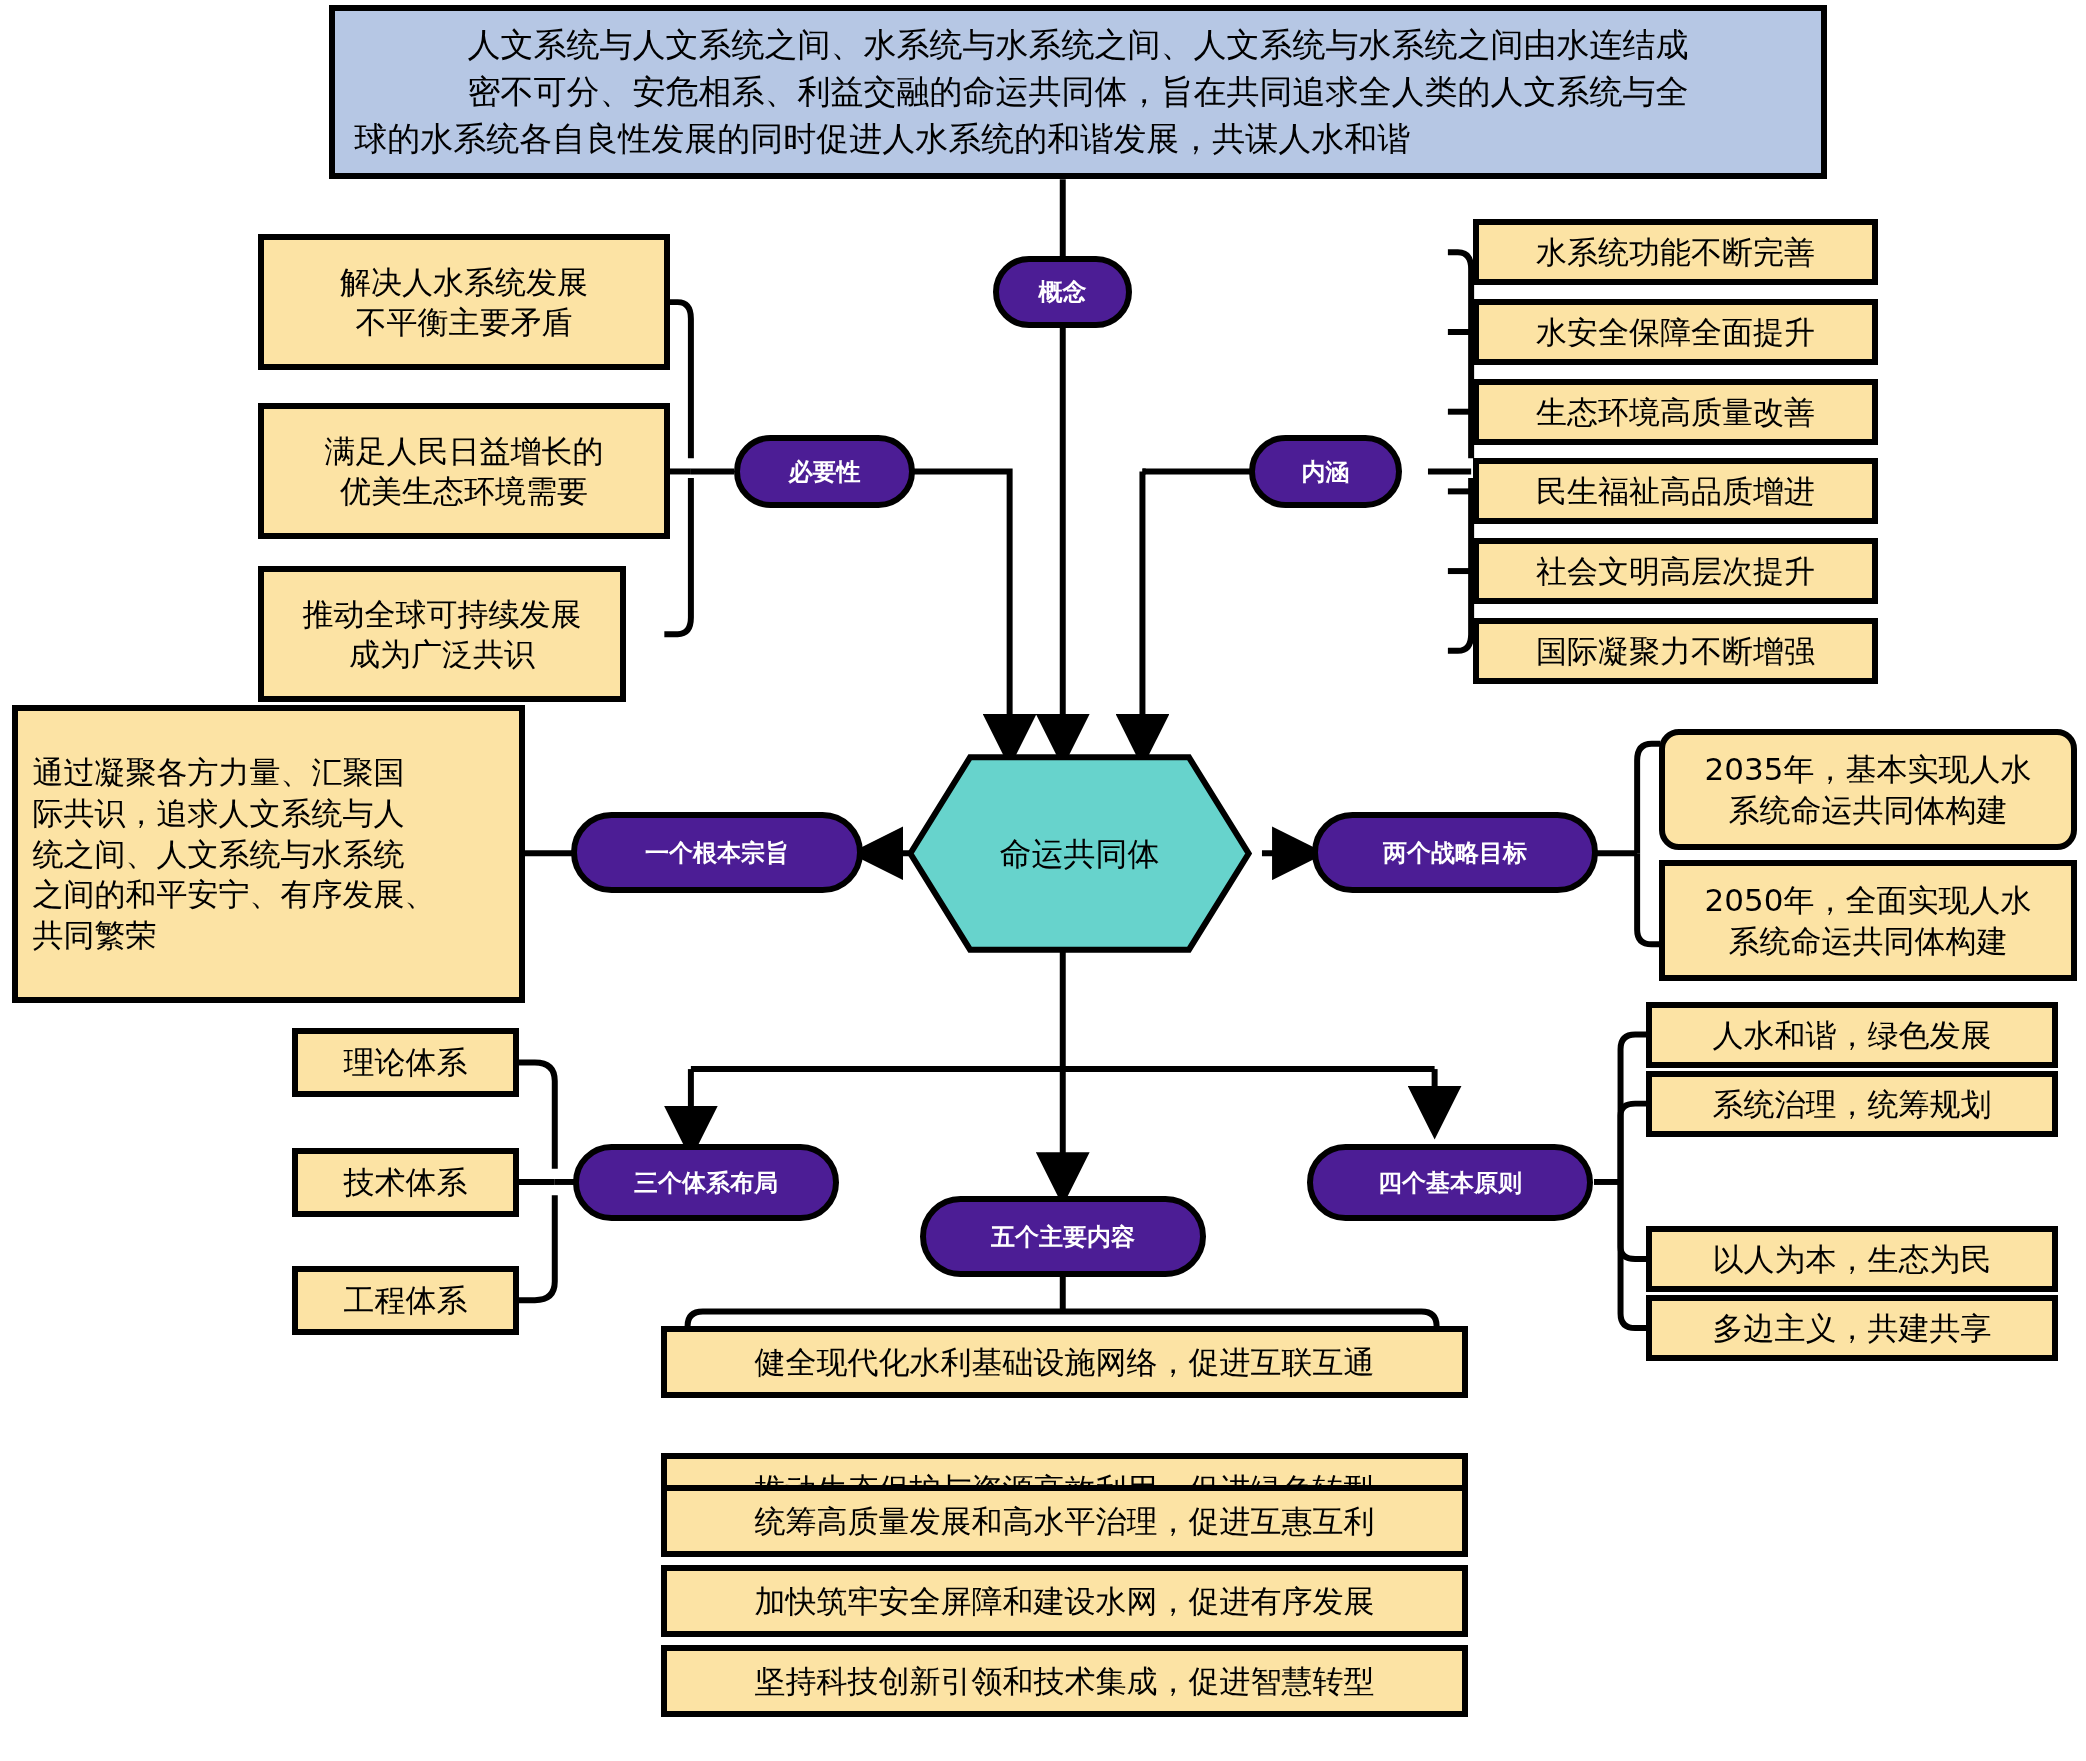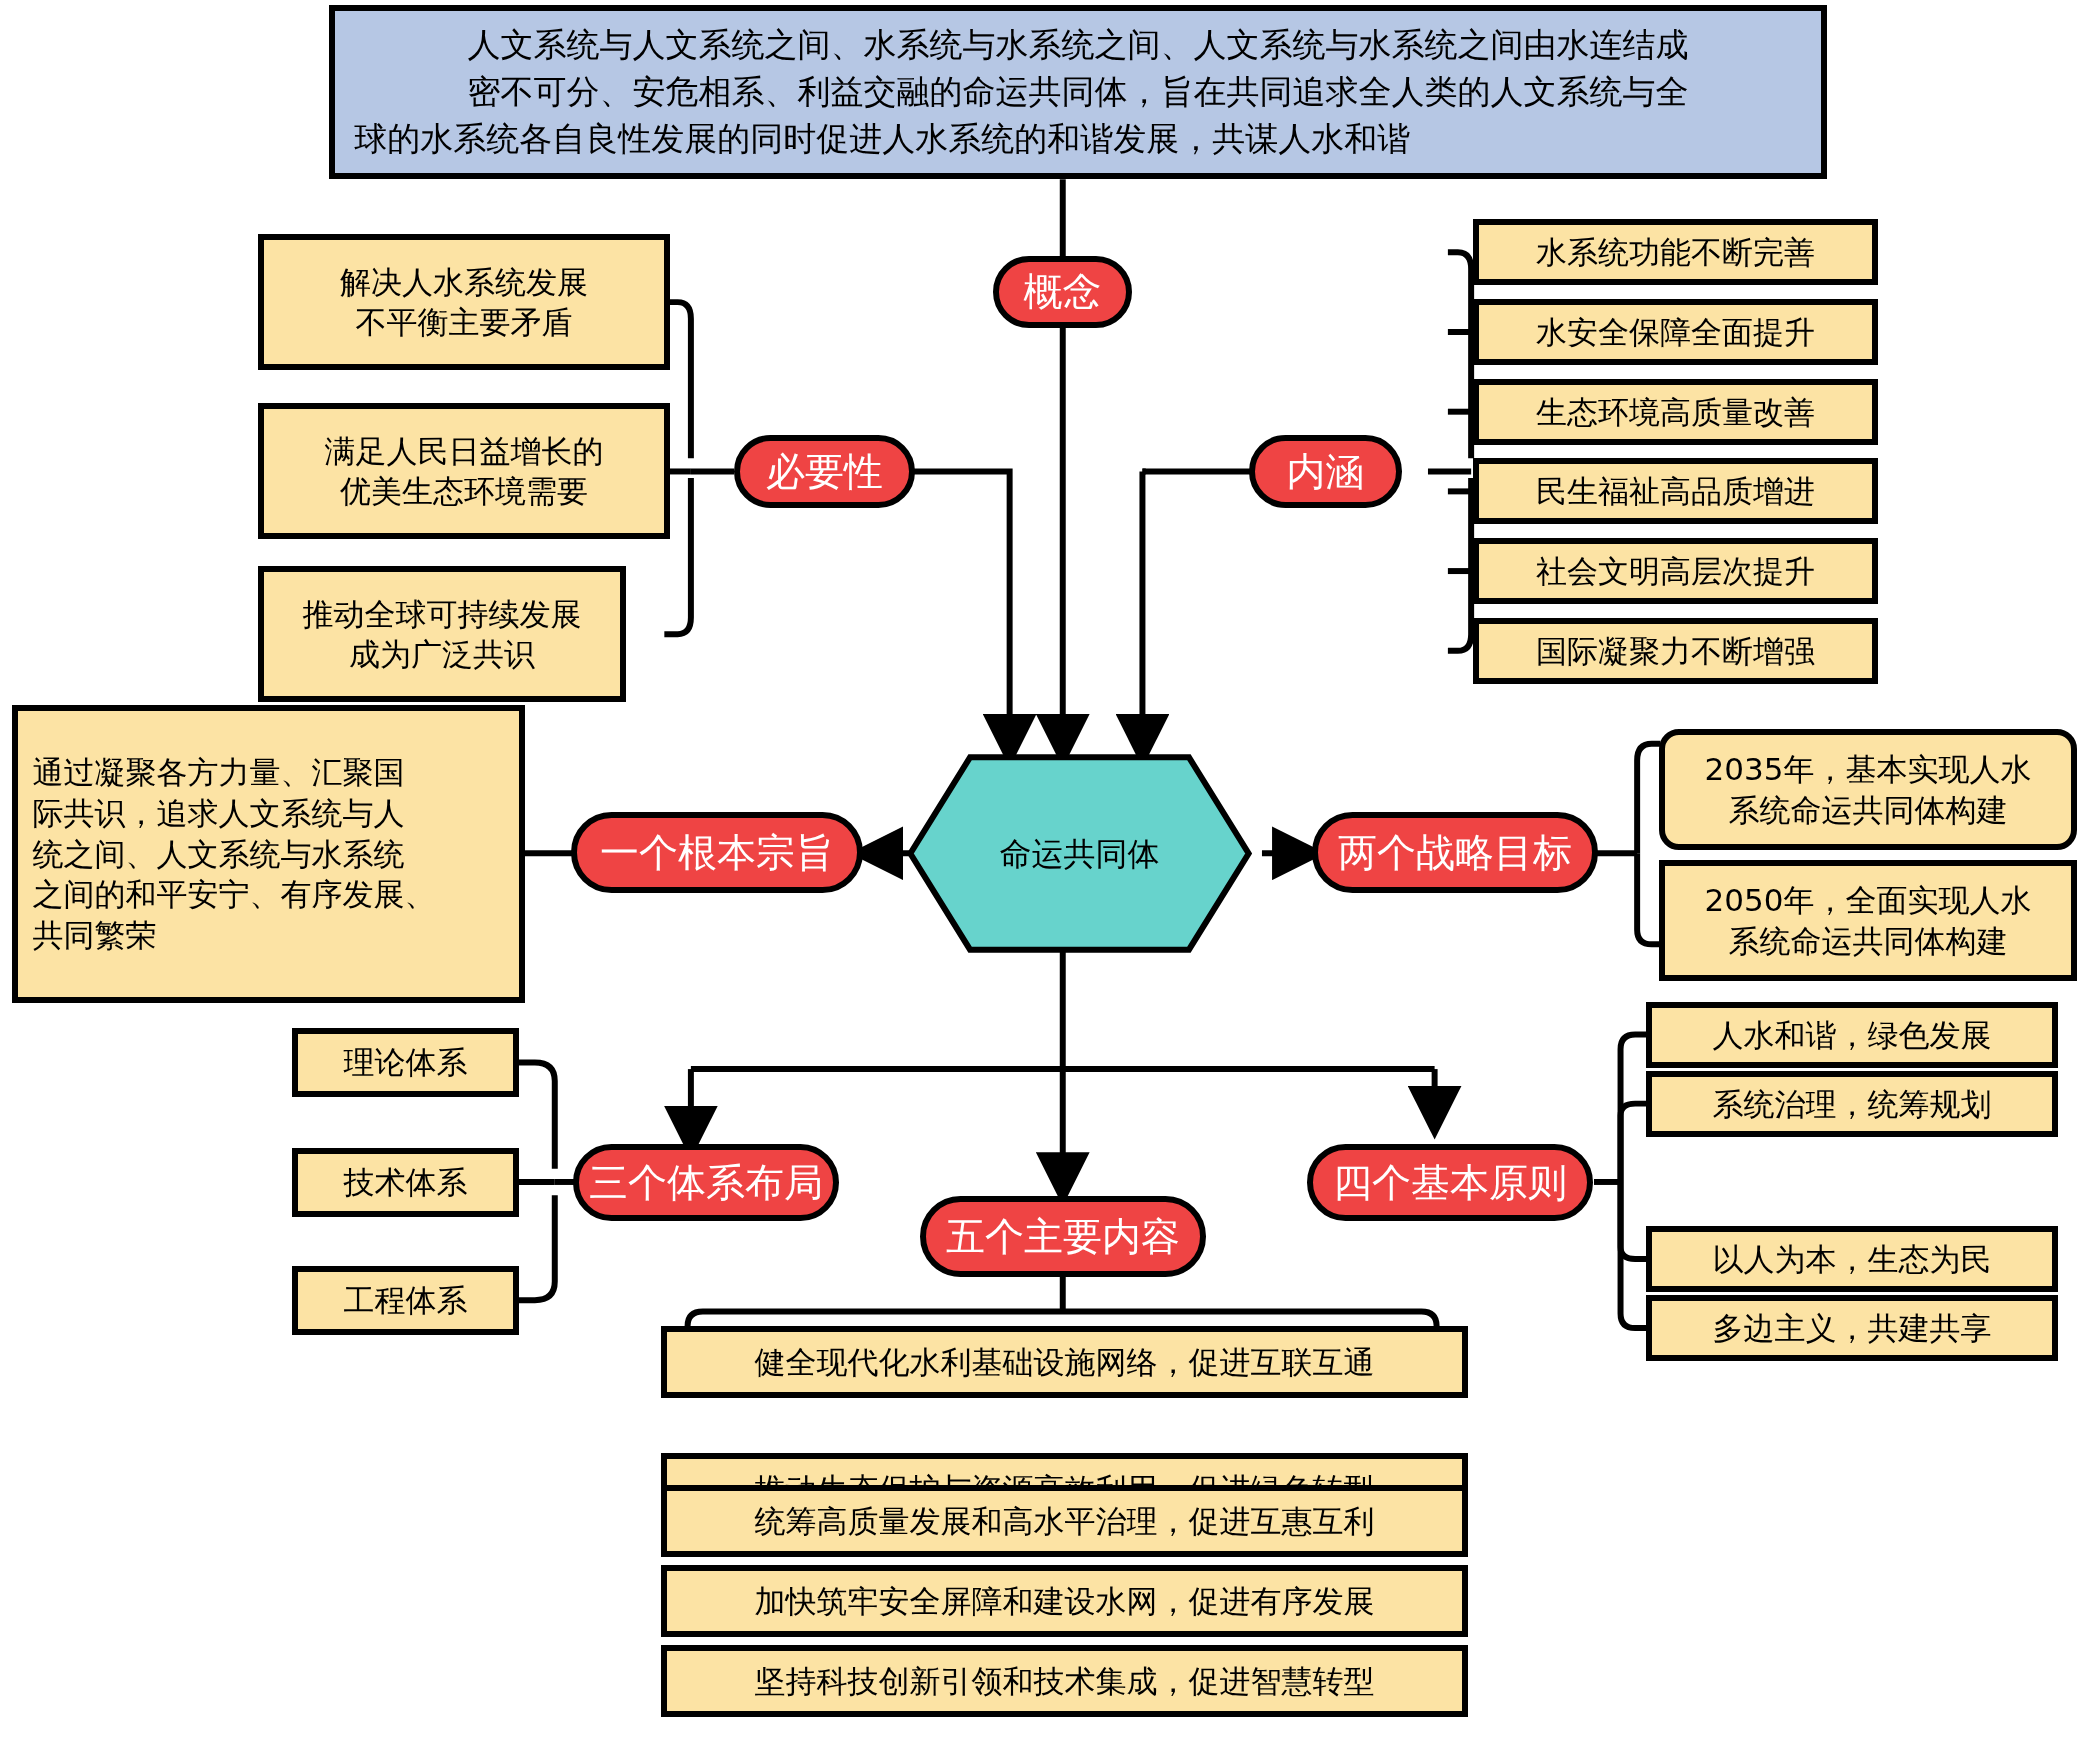--- a/index.html
+++ b/index.html
@@ -3,21 +3,21 @@
 <meta charset="utf-8">
 <style>
   html,body{margin:0;padding:0;background:#fff;}
   body{font-family:"DejaVu Sans","Liberation Sans",sans-serif;}
   #stage{position:relative;width:2087px;height:1761px;background:#fff;overflow:hidden;}
   svg#wires{position:absolute;left:0;top:0;width:2087px;height:1761px;}
   .node{position:absolute;box-sizing:border-box;display:flex;align-items:center;justify-content:center;text-align:center;}
   .yellowbox{background:#FCE3A4;border:6px solid #000;color:#000;font-size:31px;line-height:1.30;padding:6.6px 9.3px;}
   .yellowbox.big{font-size:31px;line-height:1.32;text-align:left;justify-content:flex-start;padding:12px 14.6px;}
   .bluebox{background:#B6C7E4;border:6px solid #000;color:#000;font-size:33px;line-height:1.42;padding:10.6px 17.3px;text-align:center;}
-  .pill{background:#ef4444;border:6px solid #000;border-radius:664px;color:#fff;font-size:39px;white-space:nowrap;}
+  .pill{background:#4c1d95;border:6px solid #000;border-radius:664px;color:#fff;font-size:24px;white-space:nowrap;font-weight:bold;}
   .pill.small{border-radius:40px;}
   .hex{color:#000;font-size:32px;line-height:2.0;}
   .hexwrap{position:absolute;}
   .hexwrap svg{position:absolute;left:0;top:0;}
   .hexlabel{position:absolute;left:0;top:0;width:100%;height:100%;display:flex;flex-direction:column;align-items:center;justify-content:center;}
   .hexlabel span{display:block;}
 </style>
 </head>
 <body>
 

